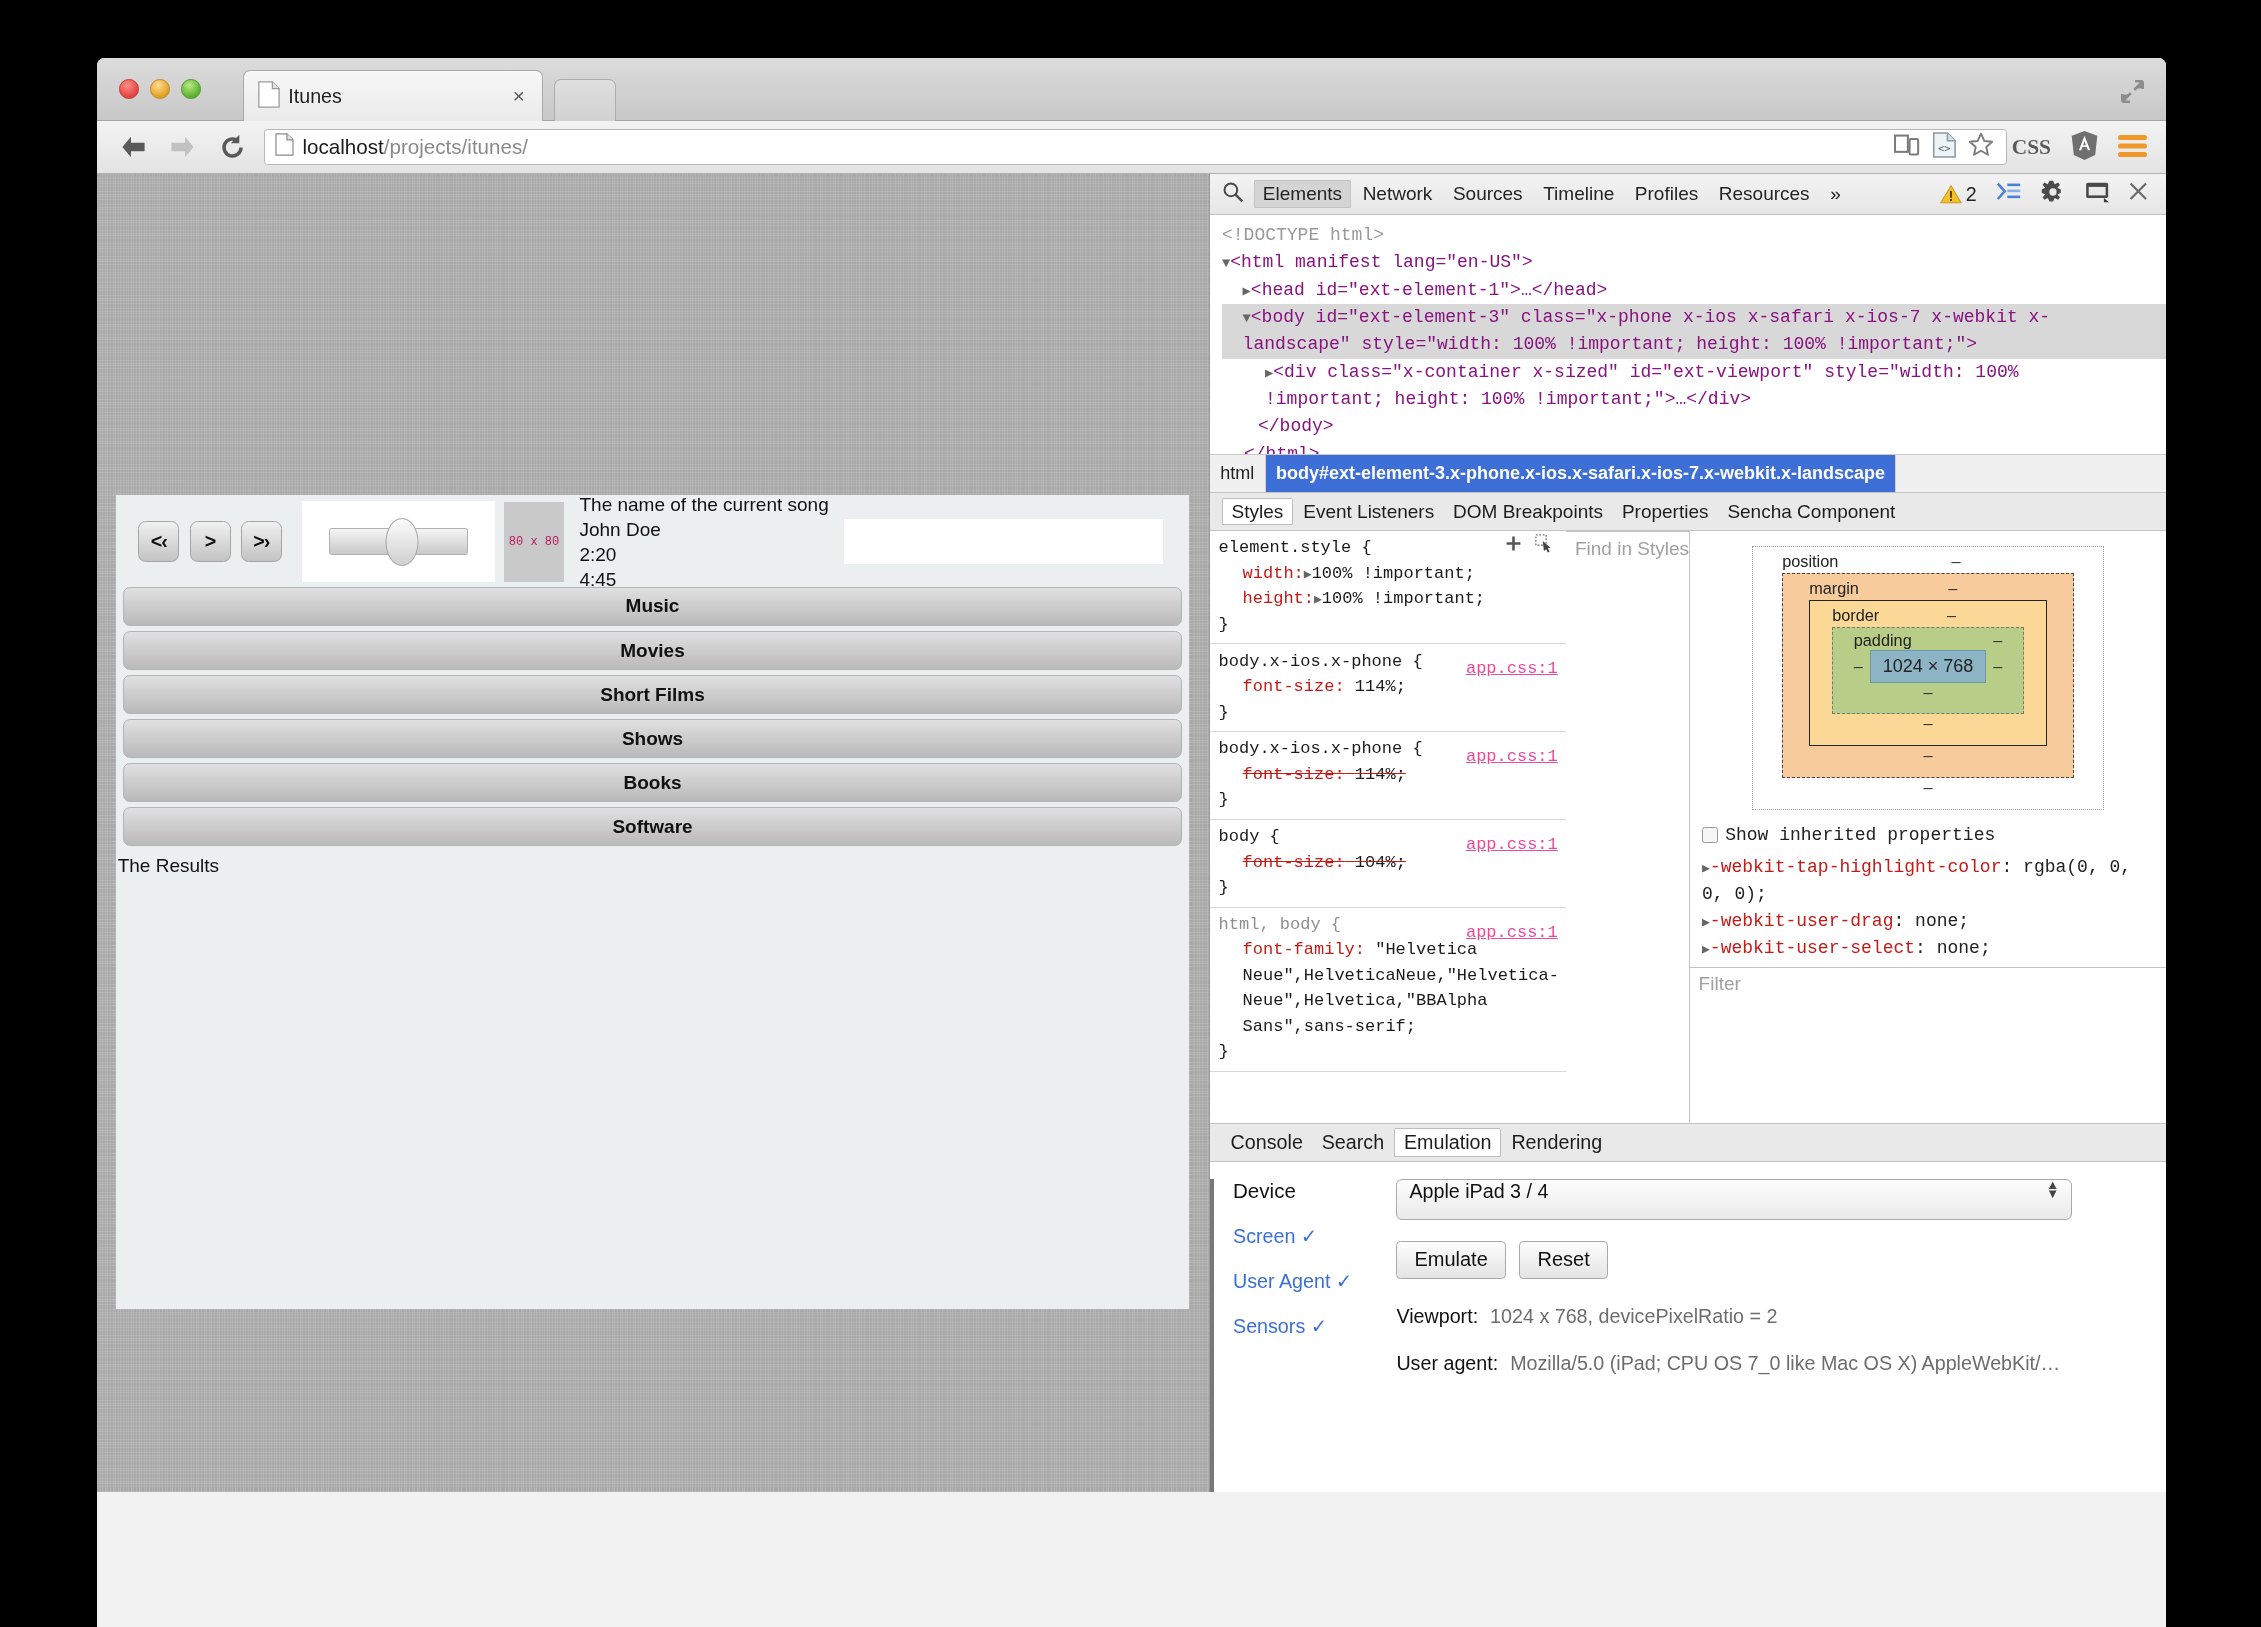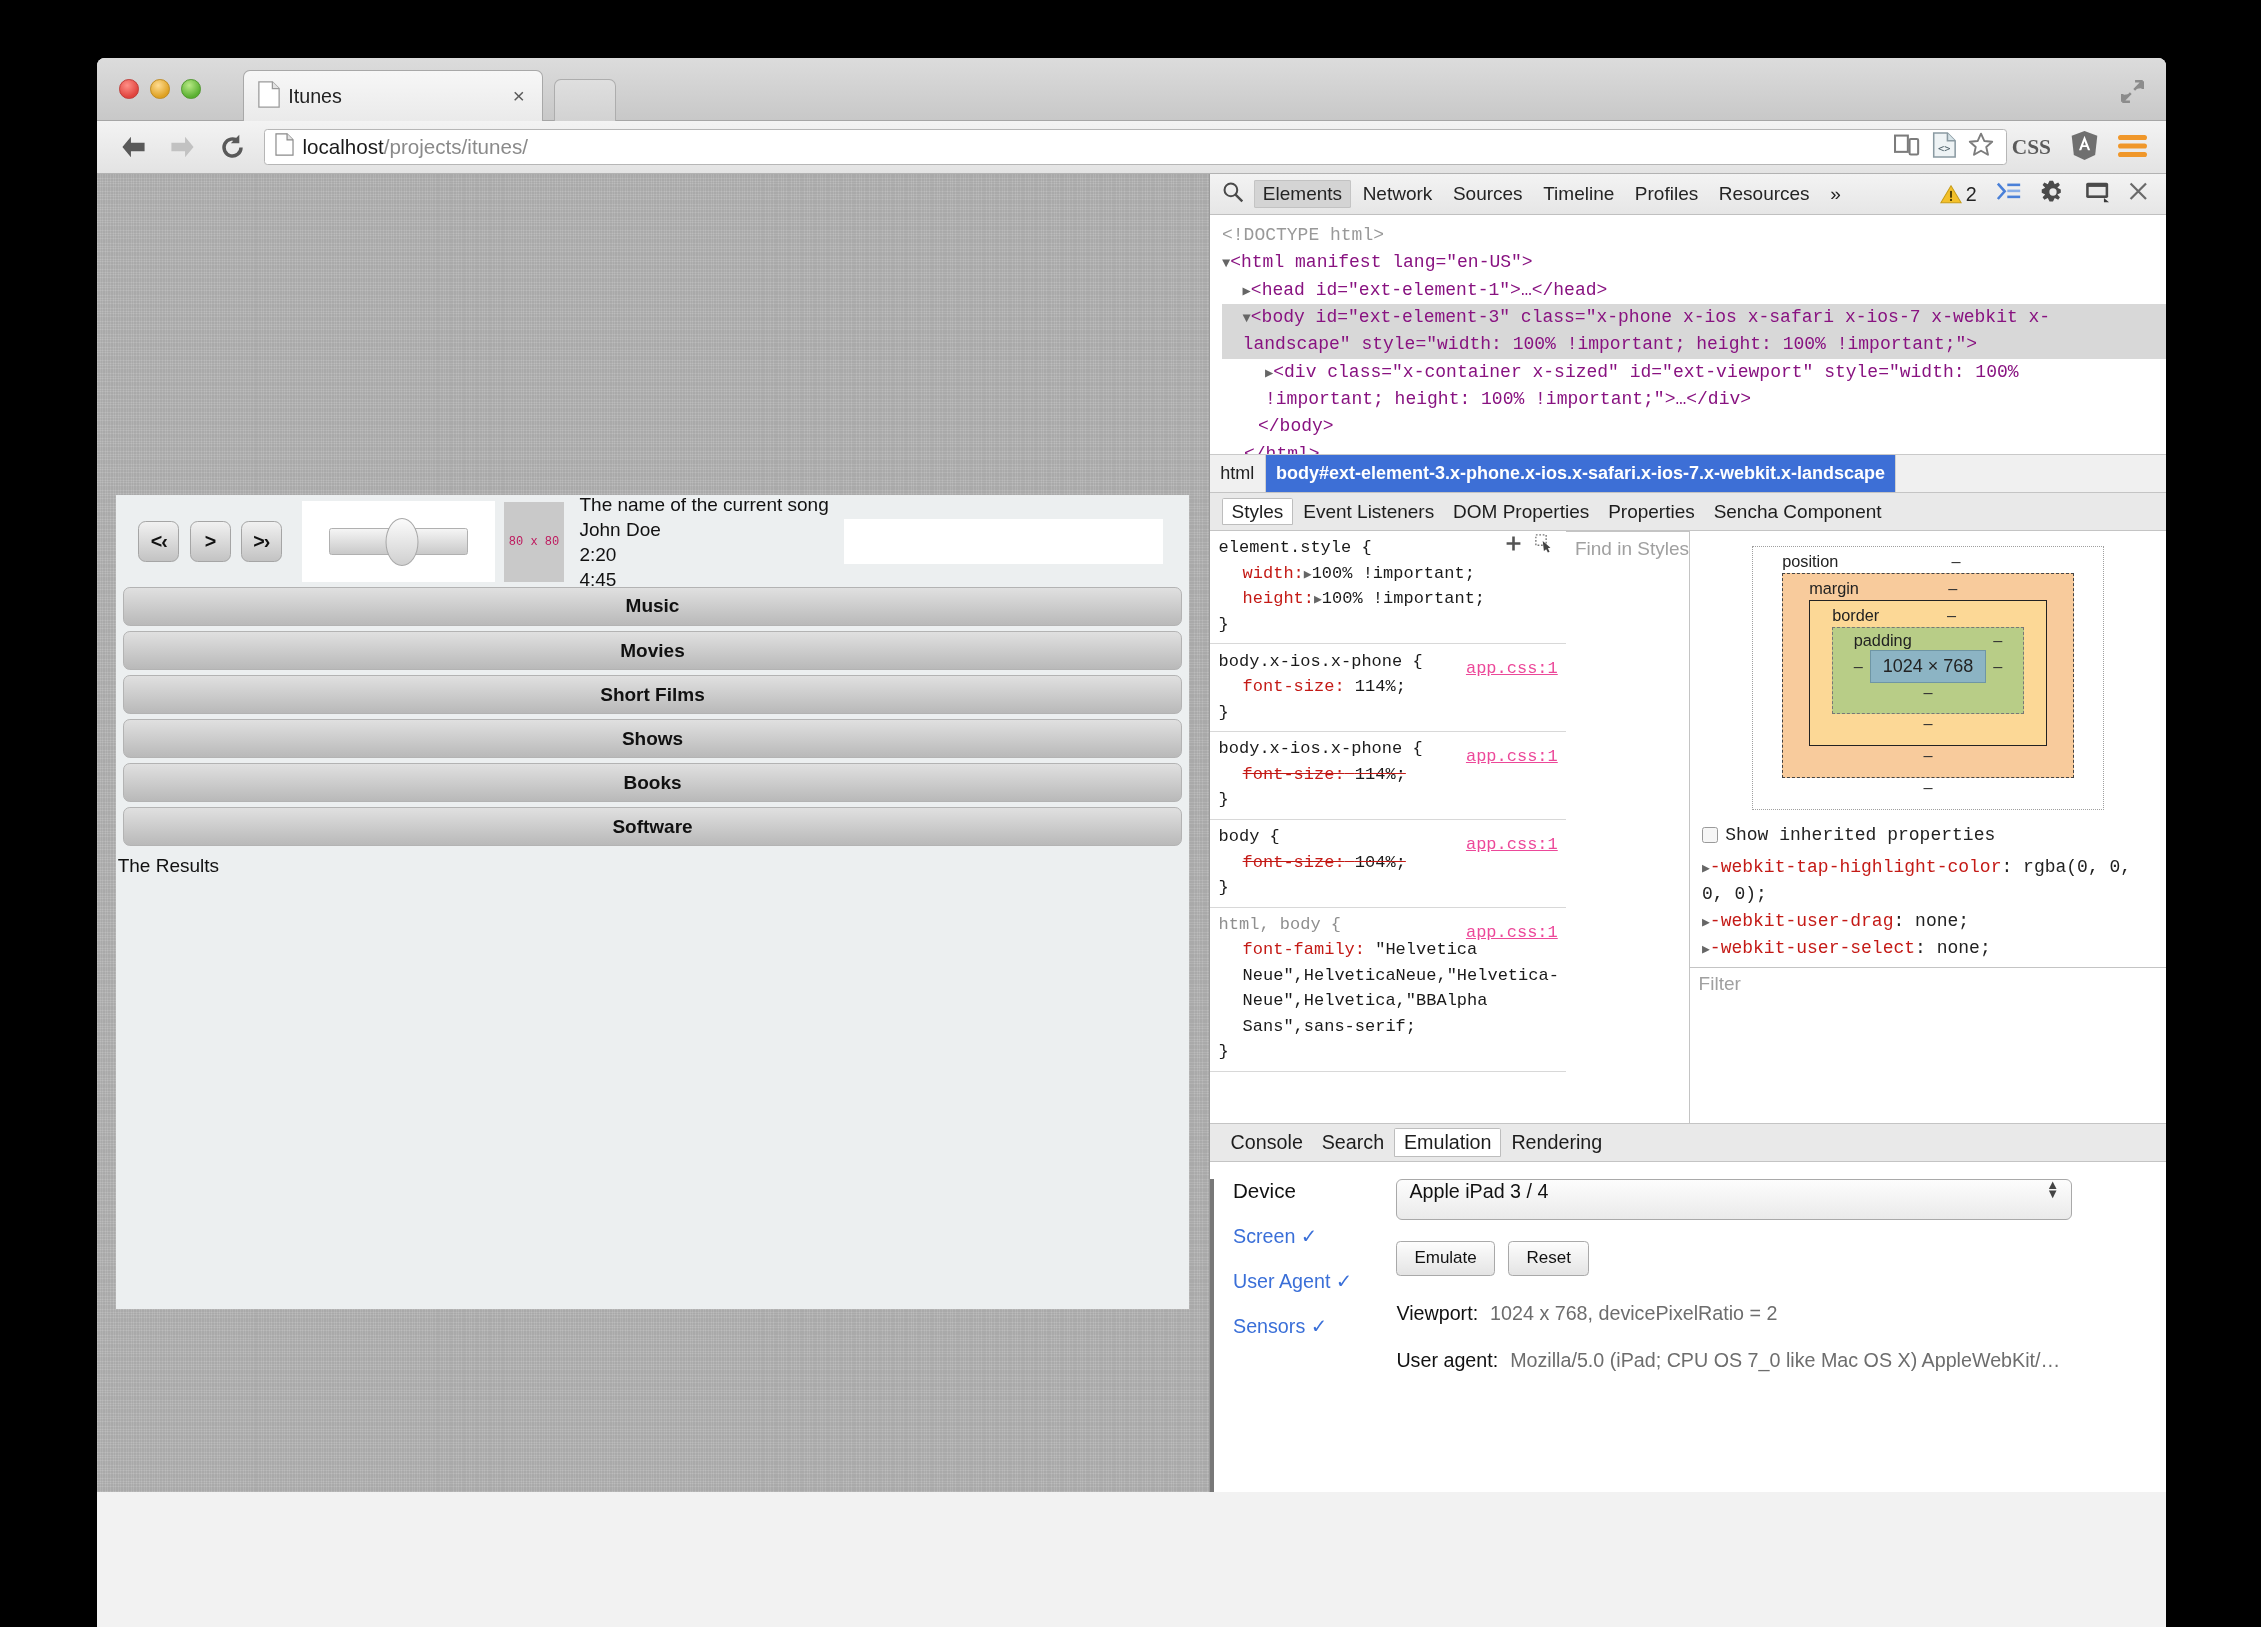--- a/index.html
+++ b/index.html
@@ -246,21 +246,21 @@
   #emu-main { flex: 1; padding-left: 15.4px; padding-right: 94px; }
   #device-select {
     height: 41px; background: linear-gradient(#fdfdfd, #eaeaea);
     border: 0.9px solid #a9a9a9; border-radius: 6px;
     display: flex; align-items: flex-start; padding: 0 12px;
     font-size: 19.7px; color: #111;
   }
   #device-select .spin { margin-left: auto; display: flex; flex-direction: column; line-height: .7; font-size: 13px; color: #444; }
   .emu-buttons { margin-top: 20.6px; display: flex; gap: 13.7px; }
   .ebtn {
-    padding: 6.9px 17px; font-size: 17px; color: #111;
+    padding: 6.9px 17px; font-size: 20px; color: #111;
     background: linear-gradient(#fdfdfd, #e4e4e4);
     border: 0.9px solid #a9a9a9; border-radius: 4.3px;
   }
   .emu-info { margin-top: 26px; font-size: 19.7px; color: #6d6d6d; display: flex; gap: 12px; }
   .emu-info .k { color: #111; }
   .emu-info.ua { margin-top: 24px; }
 </style>
 </head>
 <body>
 
@@ -470,21 +470,21 @@
       </div>
 
       <div id="crumbs">
         <span class="crumb">html</span>
         <span class="crumb active">body#ext-element-3.x-phone.x-ios.x-safari.x-ios-7.x-webkit.x-landscape</span>
       </div>
 
       <div id="side-tabs">
         <span class="st active">Styles</span>
         <span class="st">Event Listeners</span>
-        <span class="st">DOM Properties</span>
+        <span class="st">DOM Breakpoints</span>
         <span class="st">Properties</span>
         <span class="st">Sencha Component</span>
       </div>
 
       <div id="panes">
 
         <div id="styles-pane">
           <div id="rules">
 
             <div class="rule">

